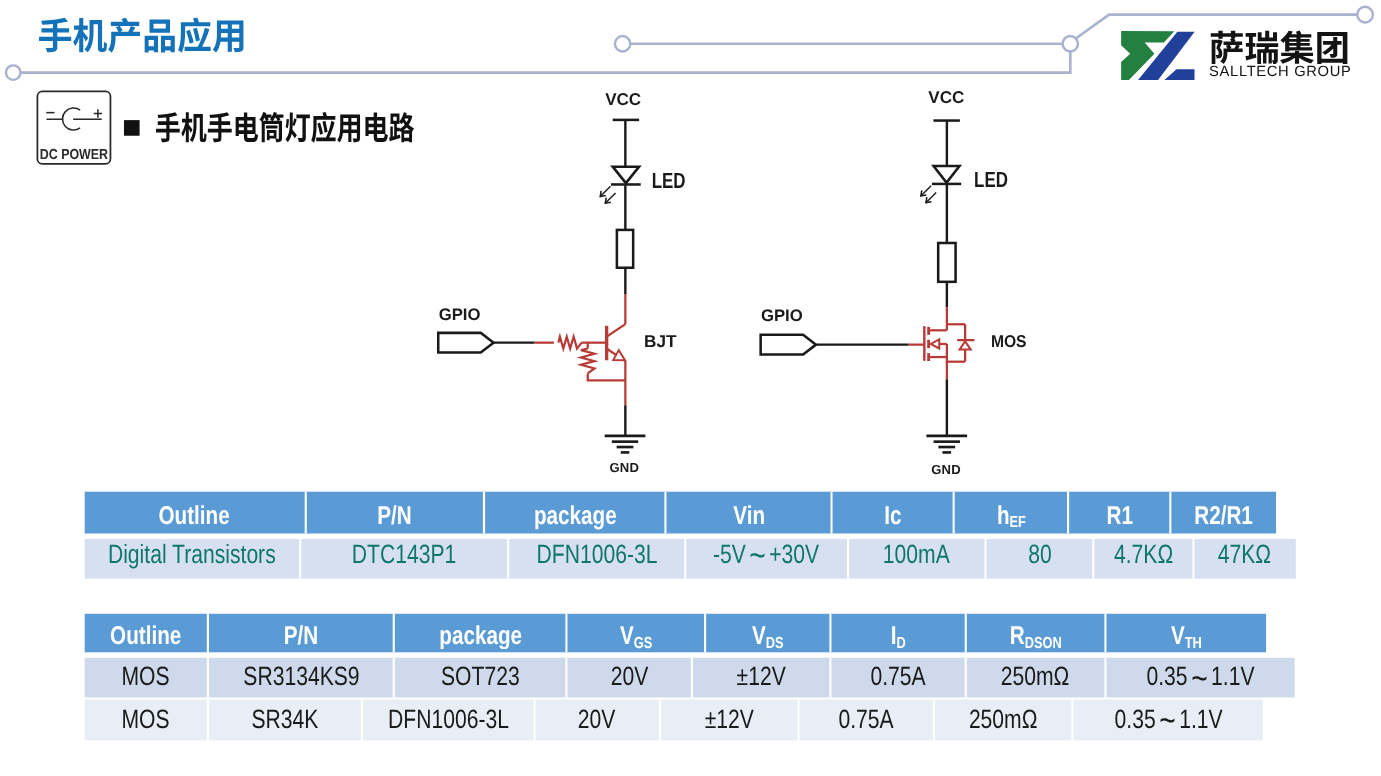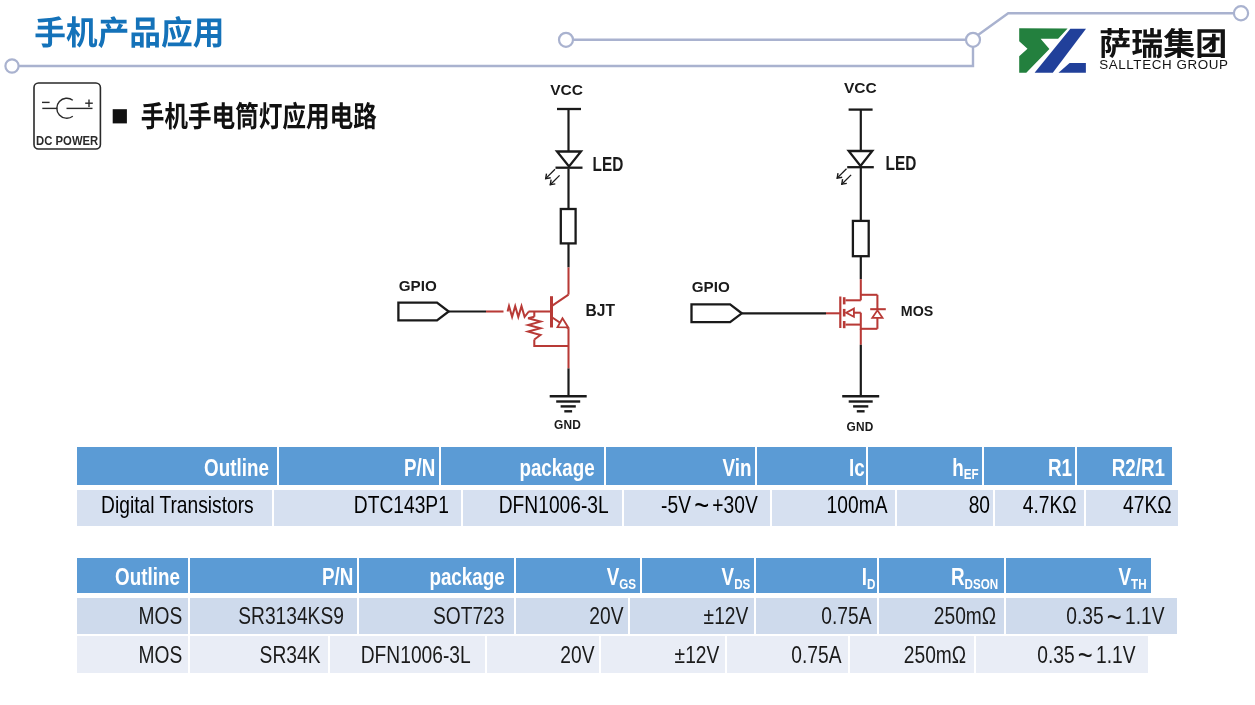--- a/index.html
+++ b/index.html
@@ -1,22 +1,22 @@
 <!DOCTYPE html>
 <html><head><meta charset="utf-8"><style>html,body{margin:0;padding:0}
 body{width:1255px;height:705px;background:#fff;overflow:hidden;position:relative;font-family:"Liberation Sans",sans-serif}
 .tbl{position:absolute}
 .r{display:flex}
-.c{display:flex;align-items:center;justify-content:flex-end;box-sizing:border-box;border-right:2px solid #fff}
+.c{display:flex;align-items:center;justify-content:center;box-sizing:border-box;border-right:2px solid #fff}
 .c:last-child{border-right:none}
 .c>span{display:inline-block;transform:scaleX(0.8);white-space:nowrap}
 .hd .c{background:#5b9bd5;color:#fff;font-weight:bold;font-size:23.5px}
 .hd .c>span{position:relative;top:2px}
 .d1 .c>span{position:relative;top:-3px}
-.d1 .c{background:#d6e0f0;color:#000000;font-size:24px}
+.d1 .c{background:#d6e0f0;color:#0f766e;font-size:24px}
 .d2 .c{background:#cedaec;color:#1a1a1a;font-size:24px}
 .d3 .c{background:#e9edf6;color:#1a1a1a;font-size:24px}
 sub{font-size:62%;vertical-align:baseline;position:relative;top:0.25em}
 .tld{display:inline-block;position:relative;top:3.5px;margin:0 4px;font-size:32px;line-height:0}
 </style></head>
 <body>
 <svg width="1255" height="705" viewBox="0 0 1255 705" font-family="'Liberation Sans',sans-serif" style="position:absolute;left:0;top:0">
 <g stroke="#a9b2cf" fill="none">
 <circle cx="12" cy="66" r="6.6" stroke-width="2.2" fill="#fff"></circle>
 <path d="M18.6,66 H973 V47" stroke-width="2.4"></path>
@@ -137,21 +137,21 @@
       </div>
       <div class="c" style="width:165.0px">
         <span>package</span>
       </div>
       <div class="c" style="width:151.0px">
         <span>Vin</span>
       </div>
       <div class="c" style="width:111px">
         <span>Ic</span>
       </div>
-      <div class="c" style="width:116px">
+      <div class="c" style="width:104px">
         <span>h<sub>EF</sub></span>
       </div>
       <div class="c" style="width:93px">
         <span>R1</span>
       </div>
       <div class="c" style="width:94.6px">
         <span>R2/R1</span>
       </div>
     </div>
 <div class="gap" style="height:4.6px"></div>

